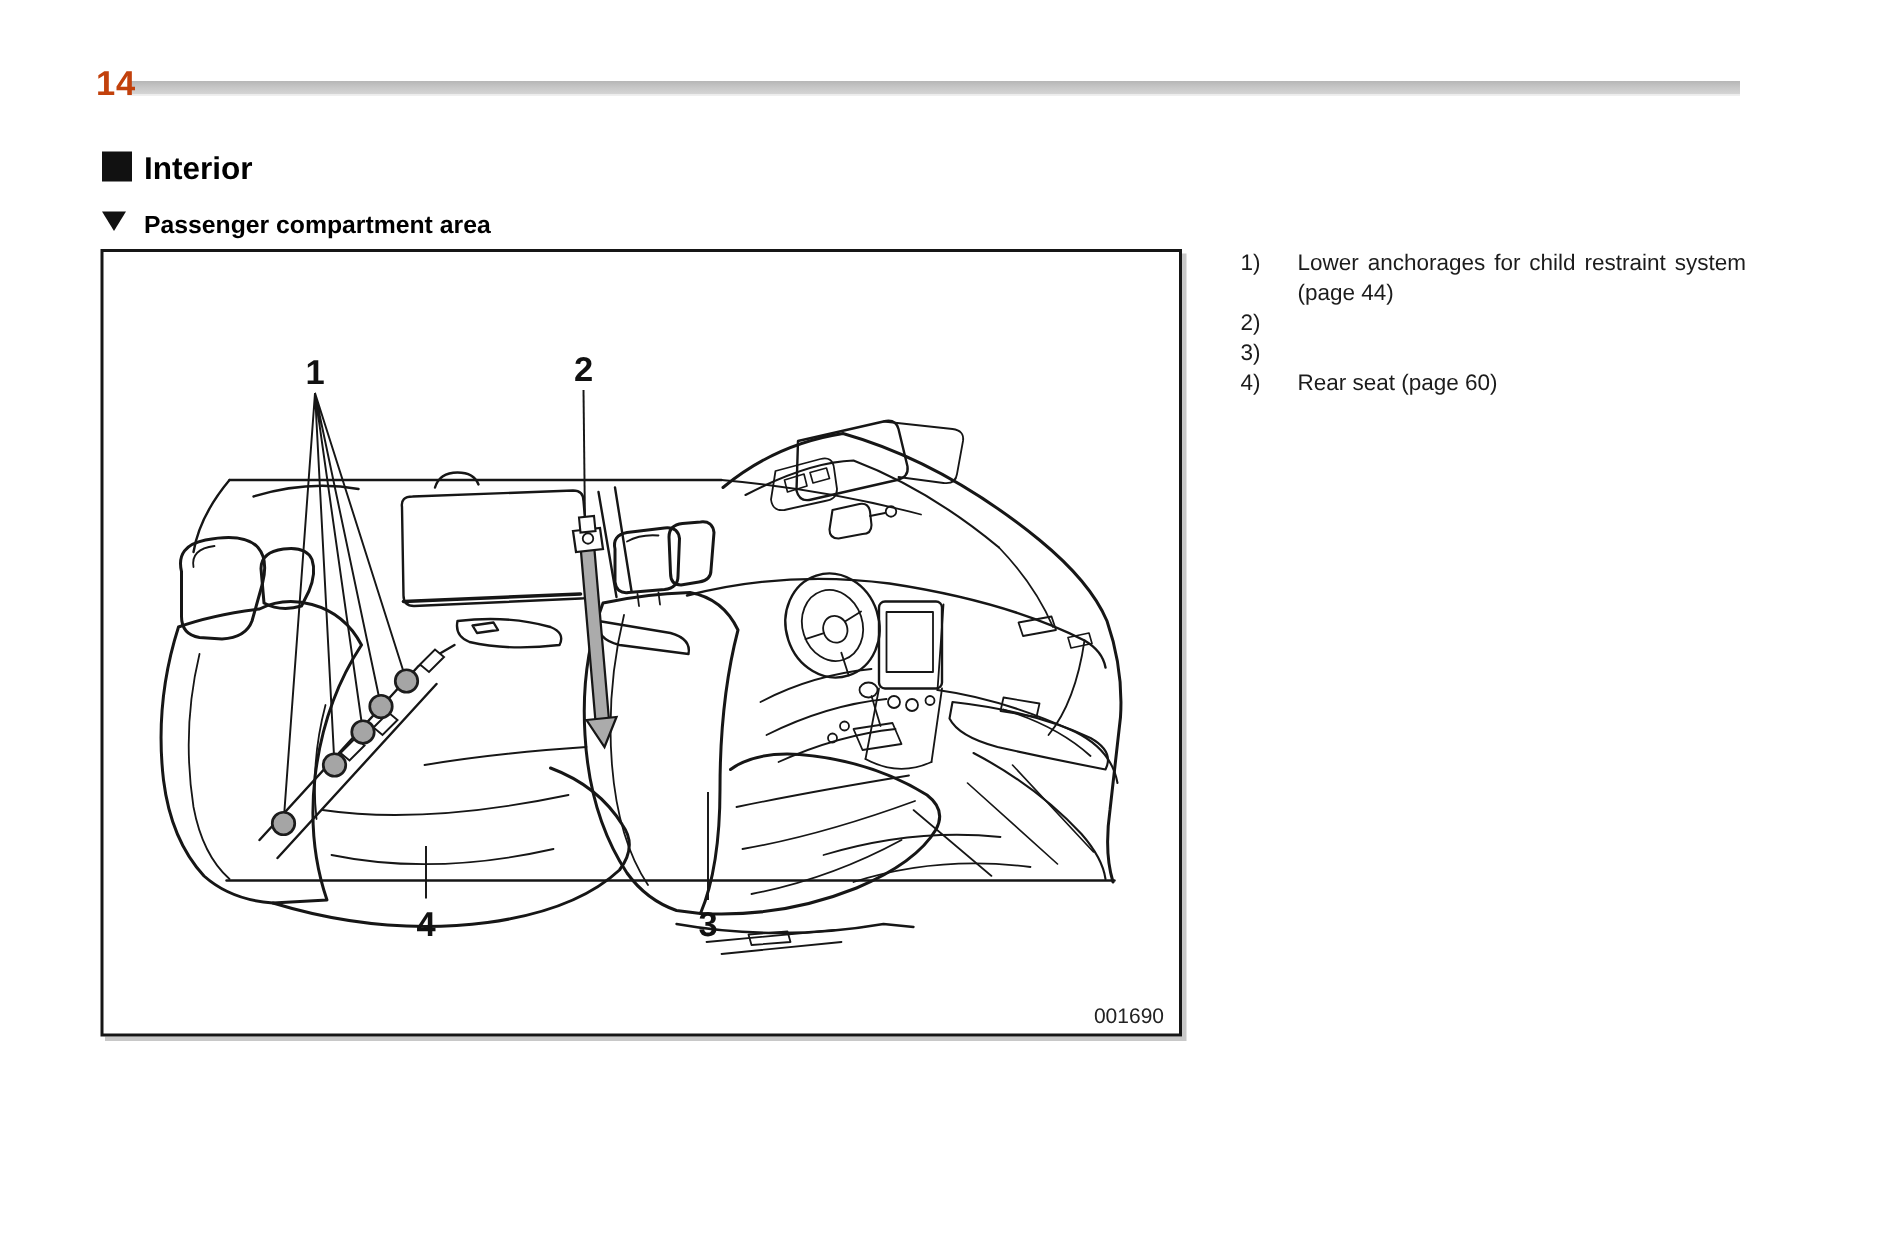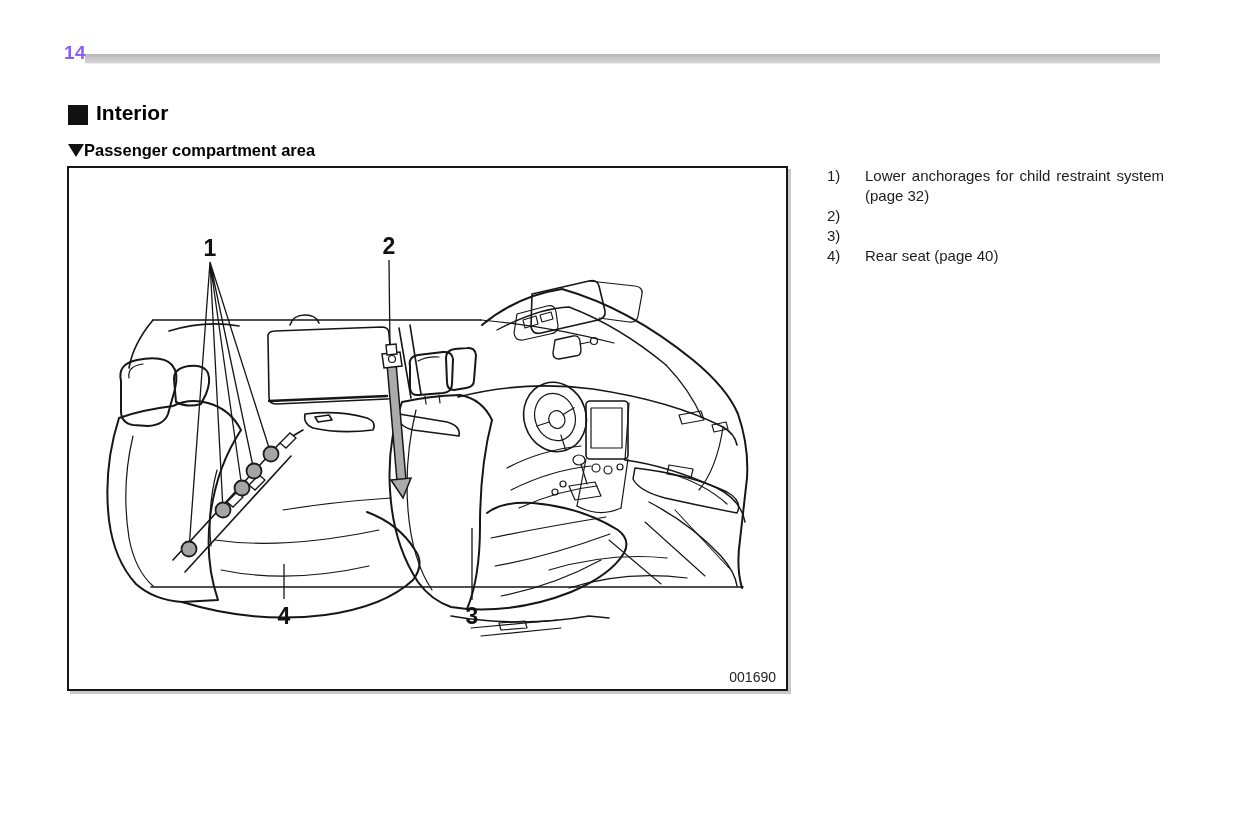--- a/index.html
+++ b/index.html
@@ -6,37 +6,37 @@
   body{
     width:1257px;height:838px;position:relative;overflow:hidden;
     font-family:"Liberation Sans","DejaVu Sans",sans-serif;
     color:#1c1c1c;
     -webkit-font-smoothing:antialiased;
   }
   .abs{position:absolute;}
 
   
   .page-number{
-    left:64px;top:42px;font-size:19px;font-weight:bold;color:#8b5cf6;
+    left:64px;top:42px;font-size:23px;font-weight:bold;color:#c2410c;
     letter-spacing:0.5px;z-index:2;
   }
   .header-rule{
     left:85px;top:54px;width:1075px;height:9px;
     background:linear-gradient(180deg,#b6b6b6 0%,#c6c6c6 45%,#d6d6d6 100%);
     border-bottom:1px solid #efefef;
   }
 
   
   .section-heading{
-    left:68px;top:101px;display:flex;align-items:flex-end;gap:8px;
+    left:68px;top:101px;display:flex;align-items:flex-start;gap:8px;
     font-size:21px;font-weight:bold;color:#000;
   }
   .sq-marker{width:20px;height:20px;background:#111;display:inline-block;}
   .subsection-heading{
-    left:68px;top:141px;display:flex;align-items:center;
+    left:68px;top:141px;display:flex;align-items:flex-start;gap:12px;
     font-size:16.5px;font-weight:bold;color:#000;
   }
   .tri-marker{
     width:0;height:0;display:inline-block;
     border-left:8.5px solid transparent;border-right:8.5px solid transparent;
     border-top:13px solid #111;
   }
 
   
   .figure-box{
@@ -218,25 +218,25 @@
     <text class="callout" x="403" y="456" text-anchor="middle">3</text>
     <text class="callout" x="215" y="456" text-anchor="middle">4</text>
 
     <text class="figcode" x="707" y="514" text-anchor="end">001690</text>
   </svg>
 </div>
 
 <ol class="abs legend">
   <li class="justified">
     <span class="ln">1)</span>
-    <span class="lt">Lower anchorages for child restraint system (page 32)</span>
+    <span class="lt">Lower anchorages for child restraint system (page 44)</span>
   </li>
   <li>
     <span class="ln">2)</span>
   </li>
   <li>
     <span class="ln">3)</span>
   </li>
   <li>
     <span class="ln">4)</span>
-    <span class="lt">Rear seat (page 40)</span>
+    <span class="lt">Rear seat (page 60)</span>
   </li>
 </ol>
 
 </body></html>

